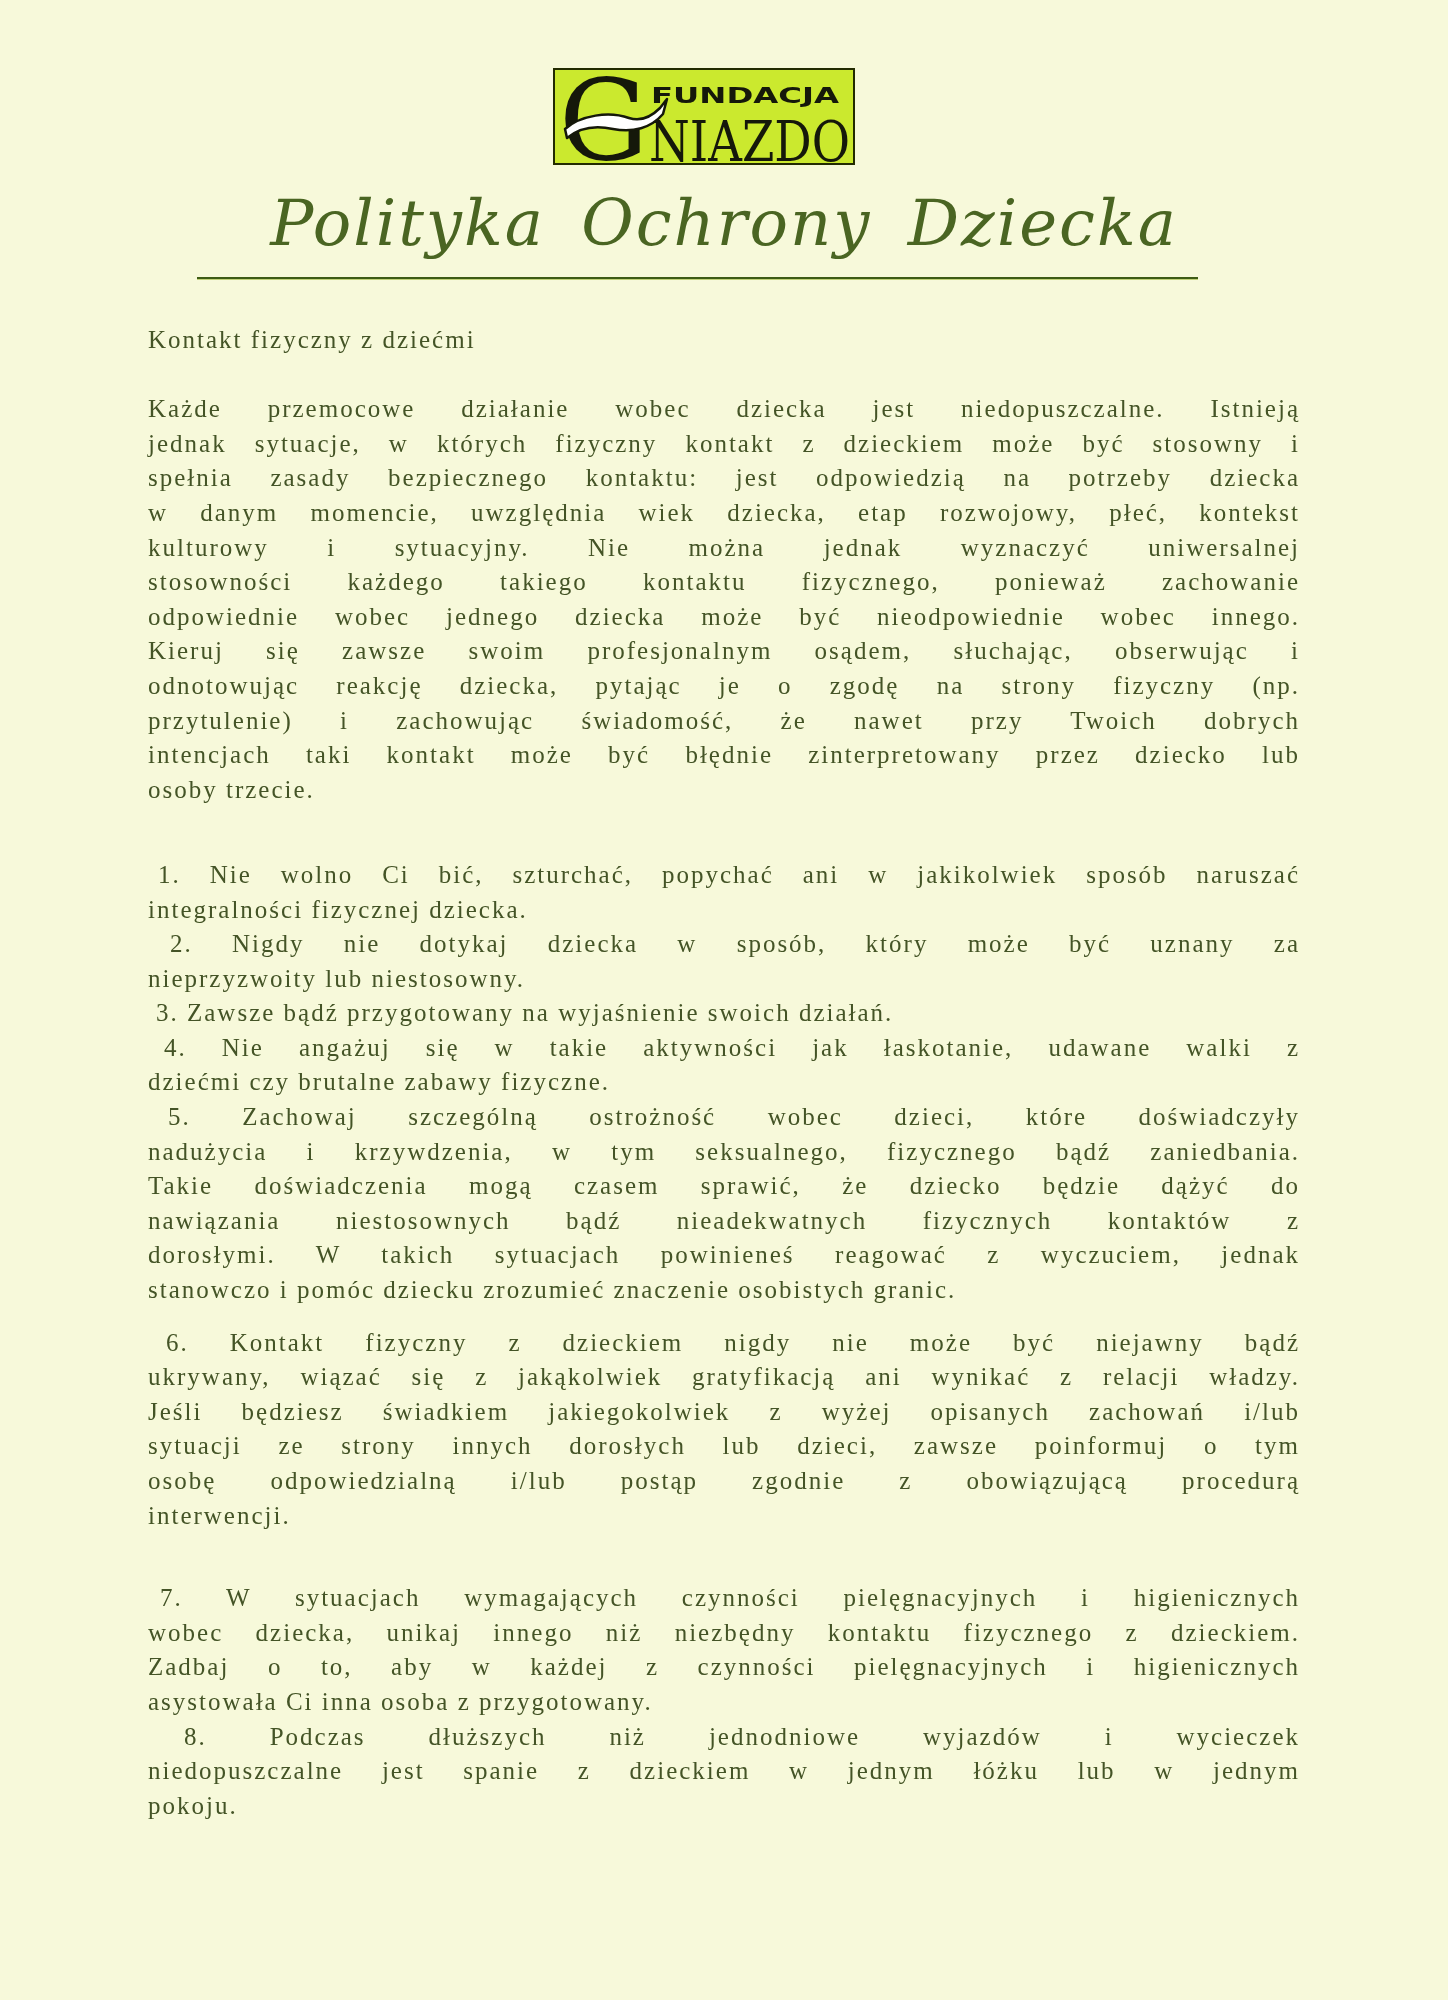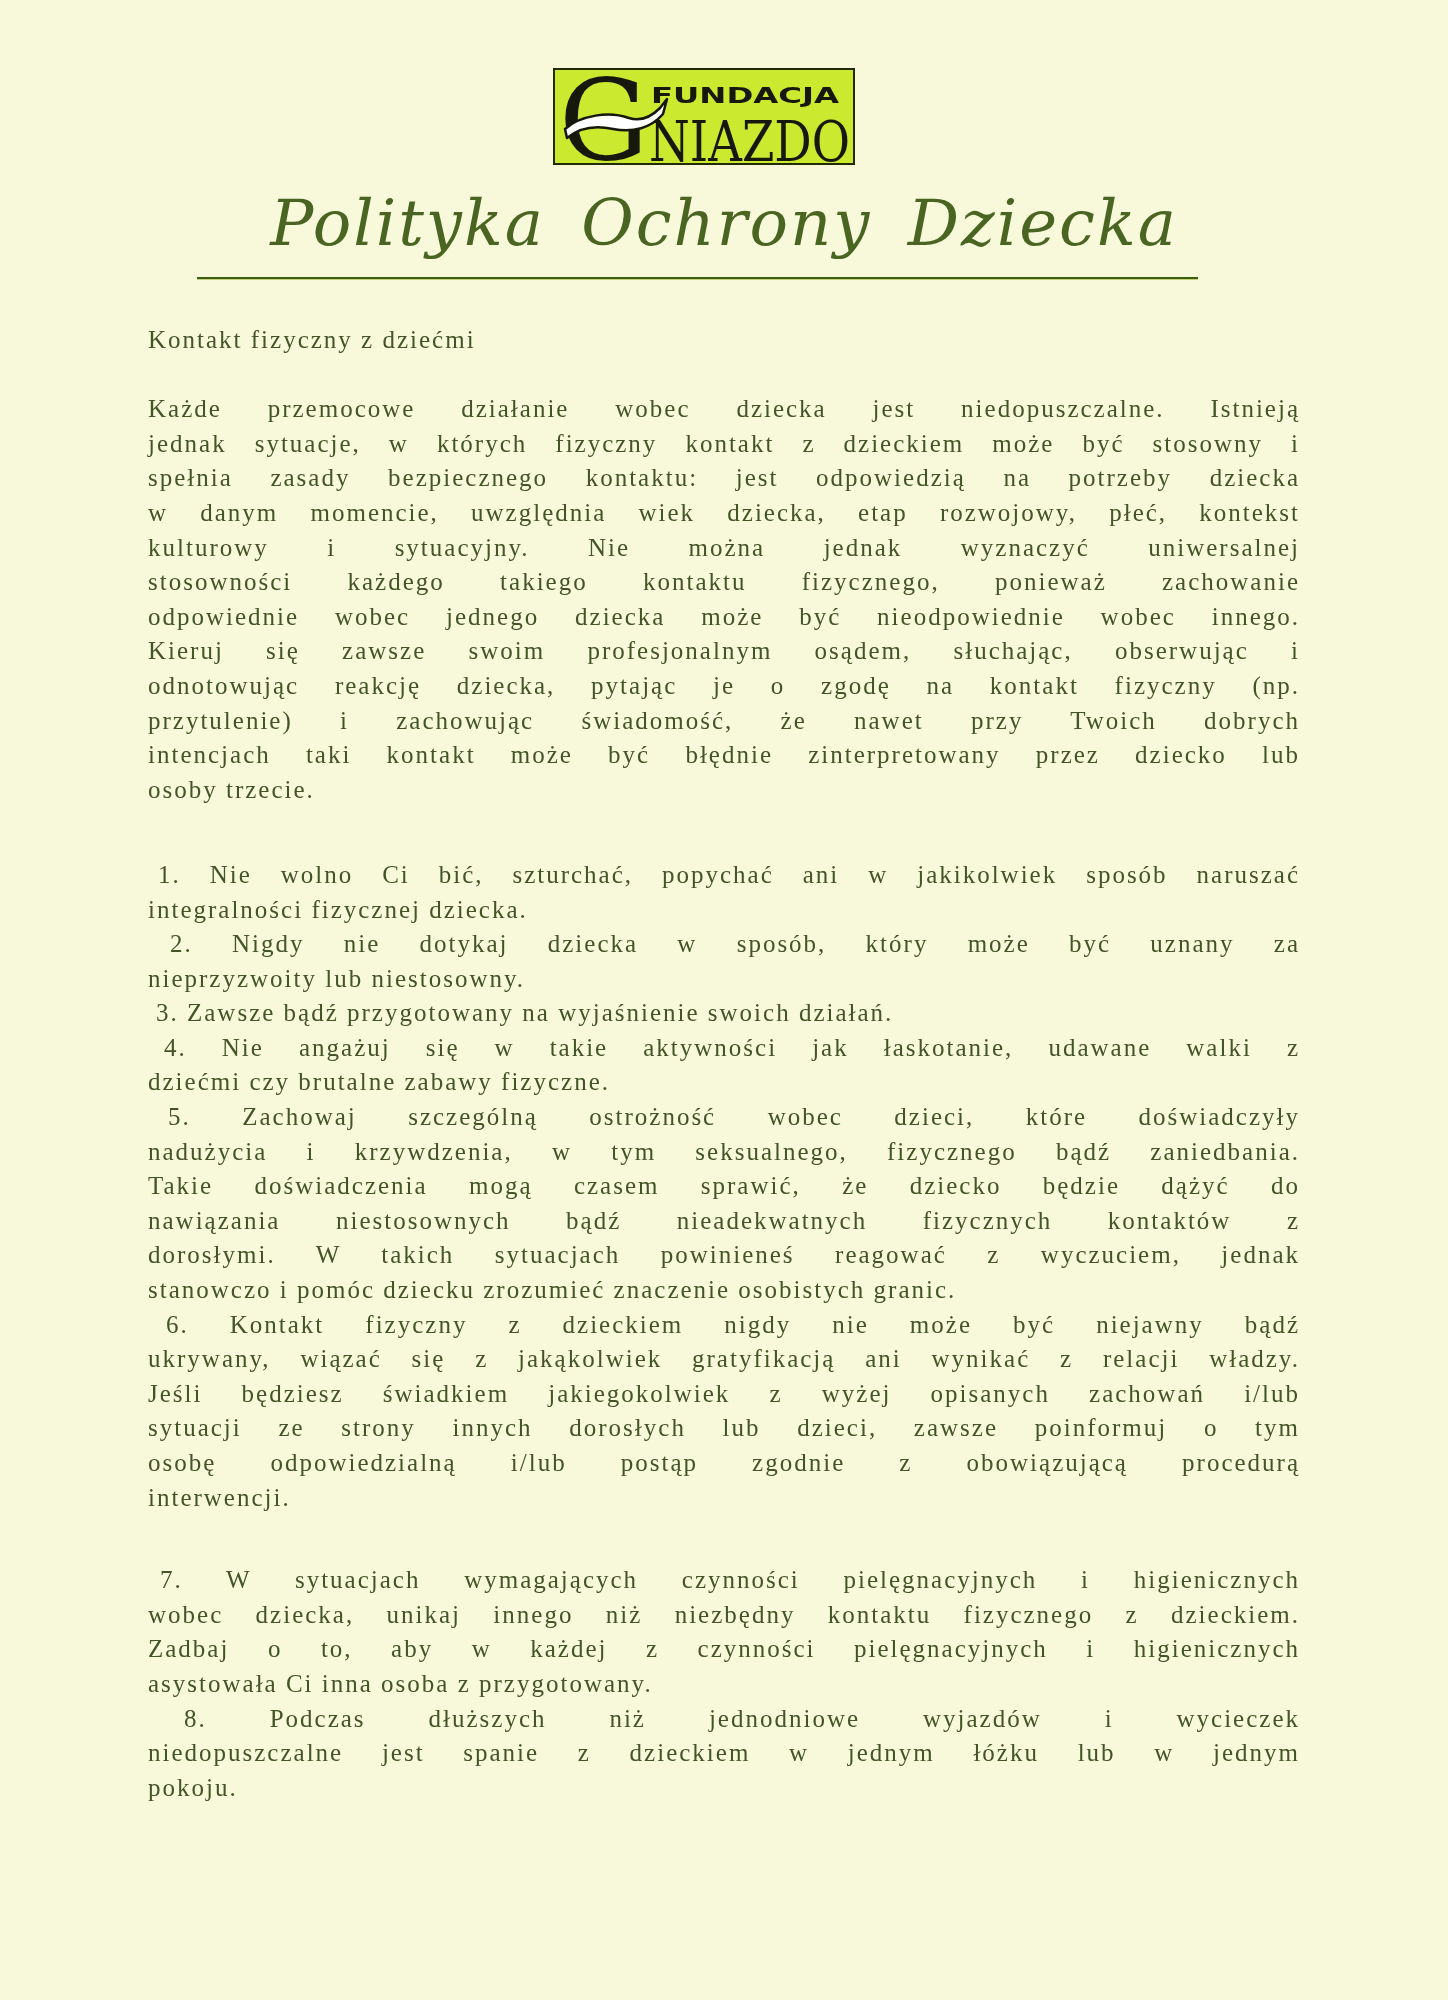--- a/index.html
+++ b/index.html
@@ -78,21 +78,21 @@
     <div class="blank"></div>
     <div>
         <div class="jline">Każde przemocowe działanie wobec dziecka jest niedopuszczalne. Istnieją</div>
         <div class="jline">jednak sytuacje, w których fizyczny kontakt z dzieckiem może być stosowny i</div>
         <div class="jline">spełnia zasady bezpiecznego kontaktu: jest odpowiedzią na potrzeby dziecka</div>
         <div class="jline">w danym momencie, uwzględnia wiek dziecka, etap rozwojowy, płeć, kontekst</div>
         <div class="jline">kulturowy i sytuacyjny. Nie można jednak wyznaczyć uniwersalnej</div>
         <div class="jline">stosowności każdego takiego kontaktu fizycznego, ponieważ zachowanie</div>
         <div class="jline">odpowiednie wobec jednego dziecka może być nieodpowiednie wobec innego.</div>
         <div class="jline">Kieruj się zawsze swoim profesjonalnym osądem, słuchając, obserwując i</div>
-        <div class="jline">odnotowując reakcję dziecka, pytając je o zgodę na kontakt fizyczny (np.</div>
+        <div class="jline">odnotowując reakcję dziecka, pytając je o zgodę na strony fizyczny (np.</div>
         <div class="jline">przytulenie) i zachowując świadomość, że nawet przy Twoich dobrych</div>
         <div class="jline">intencjach taki kontakt może być błędnie zinterpretowany przez dziecko lub</div>
         <div class="jline last">osoby trzecie.</div>
       </div>
     <div class="blank"></div>
     <div>
         <div>
           <div class="jline" style="text-indent: 10px; margin-top: 16px;">1. Nie wolno Ci bić, szturchać, popychać ani w jakikolwiek sposób naruszać</div>
           <div class="jline last">integralności fizycznej dziecka.</div>
         </div>
@@ -109,21 +109,21 @@
         </div>
         <div>
           <div class="jline" style="text-indent: 20px;">5. Zachowaj szczególną ostrożność wobec dzieci, które doświadczyły</div>
           <div class="jline">nadużycia i krzywdzenia, w tym seksualnego, fizycznego bądź zaniedbania.</div>
           <div class="jline">Takie doświadczenia mogą czasem sprawić, że dziecko będzie dążyć do</div>
           <div class="jline">nawiązania niestosownych bądź nieadekwatnych fizycznych kontaktów z</div>
           <div class="jline">dorosłymi. W takich sytuacjach powinieneś reagować z wyczuciem, jednak</div>
           <div class="jline last">stanowczo i pomóc dziecku zrozumieć znaczenie osobistych granic.</div>
         </div>
         <div>
-          <div class="jline" style="text-indent: 18px;">6. Kontakt fizyczny z dzieckiem nigdy nie może być niejawny bądź</div>
+          <div class="jline" style="text-indent: 18px; margin-top: 18px;">6. Kontakt fizyczny z dzieckiem nigdy nie może być niejawny bądź</div>
           <div class="jline">ukrywany, wiązać się z jakąkolwiek gratyfikacją ani wynikać z relacji władzy.</div>
           <div class="jline">Jeśli będziesz świadkiem jakiegokolwiek z wyżej opisanych zachowań i/lub</div>
           <div class="jline">sytuacji ze strony innych dorosłych lub dzieci, zawsze poinformuj o tym</div>
           <div class="jline">osobę odpowiedzialną i/lub postąp zgodnie z obowiązującą procedurą</div>
           <div class="jline last">interwencji.</div>
         </div>
         <div>
           <div class="jline" style="text-indent: 12px; margin-top: 48px;">7. W sytuacjach wymagających czynności pielęgnacyjnych i higienicznych</div>
           <div class="jline">wobec dziecka, unikaj innego niż niezbędny kontaktu fizycznego z dzieckiem.</div>
           <div class="jline">Zadbaj o to, aby w każdej z czynności pielęgnacyjnych i higienicznych</div>

